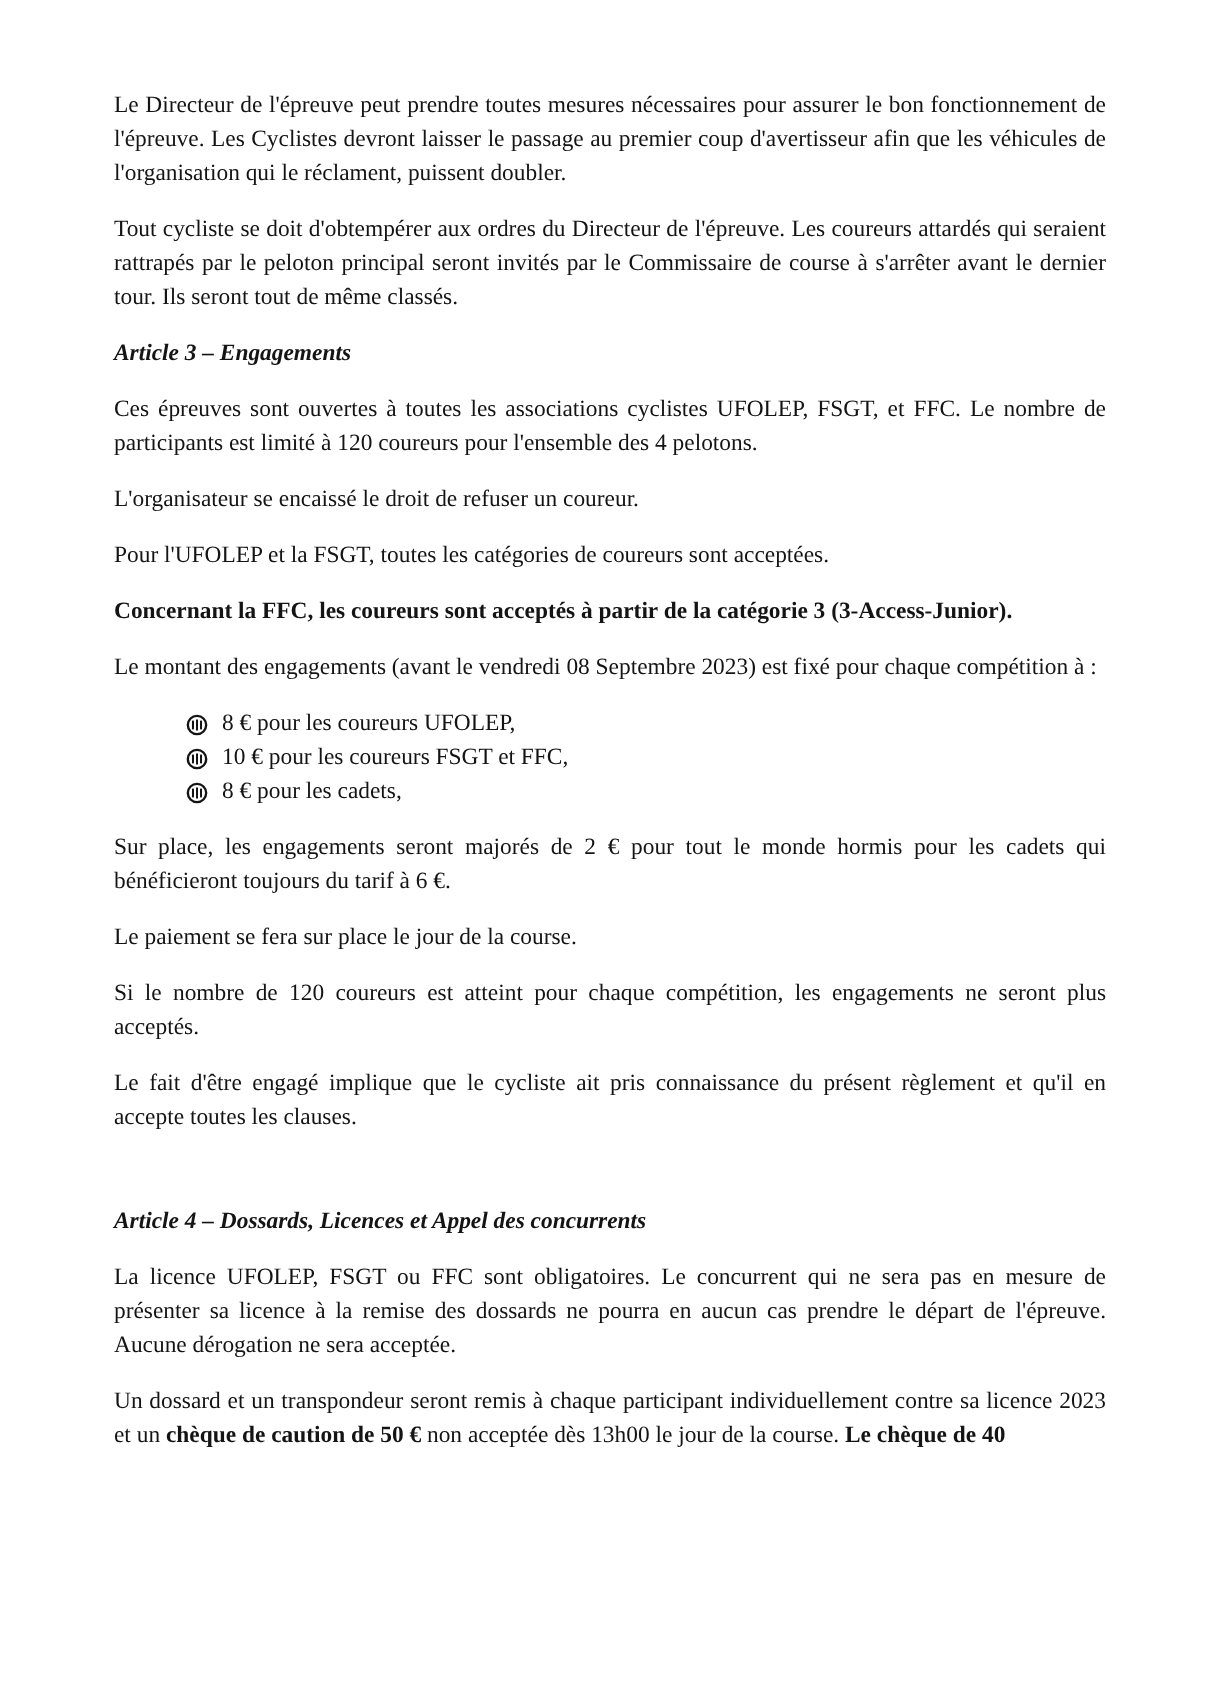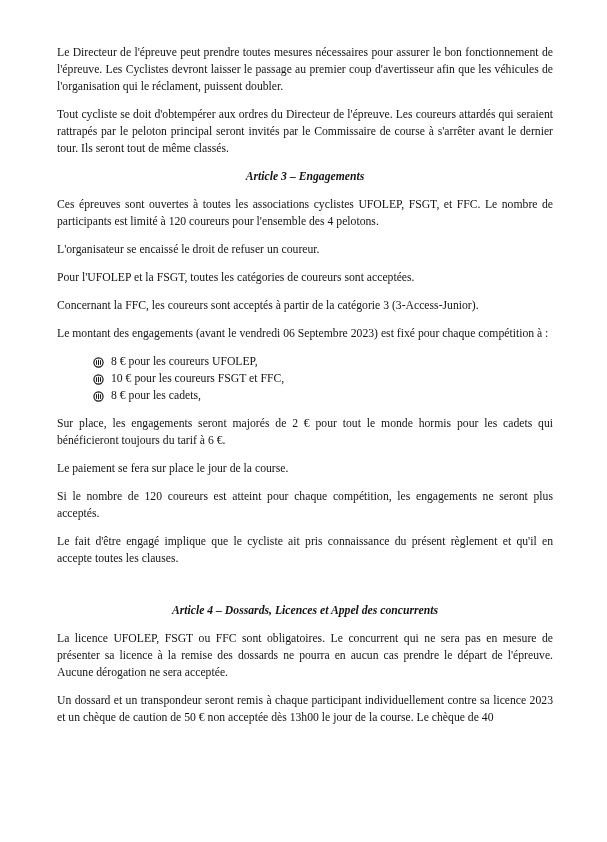--- a/index.html
+++ b/index.html
@@ -17,21 +17,21 @@
     color: #141414;
     overflow: hidden;
   }
   .para {
     text-align: justify;
     margin: 0 0 11px 0;
   }
   .heading {
     font-style: italic;
     font-weight: bold;
-    text-align: center;
+    text-align: left;
     margin: 0 0 11px 0;
   }
   .bullet-list {
     list-style: none;
     margin: 0 0 11px 0;
     padding: 0 0 0 36px;
     text-align: center;
   }
   .bullet-list li {
     display: flex;
@@ -43,35 +43,35 @@
     width: 11px;
     height: 11px;
     margin-right: 7px;
     flex: 0 0 auto;
     align-self: center;
     position: relative;
     top: 0.5px;
   }
   .bullet-glyph svg { display: block; }
   .gap-block { height: 24px; }
-  b { font-weight: normal; }
+  b { font-weight: bold; }
 </style>
 </head>
 <body>
 
 <div class="page">
   <div id="doc-body">
       <div class="para"><span>Le Directeur de l'épreuve peut prendre toutes mesures nécessaires pour assurer le bon fonctionnement de l'épreuve. Les Cyclistes devront laisser le passage au premier coup d'avertisseur afin que les véhicules de l'organisation qui le réclament, puissent doubler.</span></div>
       <div class="para"><span>Tout cycliste se doit d'obtempérer aux ordres du Directeur de l'épreuve. Les coureurs attardés qui seraient rattrapés par le peloton principal seront invités par le Commissaire de course à s'arrêter avant le dernier tour. Ils seront tout de même classés.</span></div>
       <div class="heading"><span>Article 3 – Engagements</span></div>
       <div class="para"><span>Ces épreuves sont ouvertes à toutes les associations cyclistes UFOLEP, FSGT, et FFC. Le nombre de participants est limité à 120 coureurs pour l'ensemble des 4 pelotons.</span></div>
       <div class="para"><span>L'organisateur se encaissé le droit de refuser un coureur.</span></div>
       <div class="para"><span>Pour l'UFOLEP et la FSGT, toutes les catégories de coureurs sont acceptées.</span></div>
       <div class="para"><b>Concernant la FFC, les coureurs sont acceptés à partir de la catégorie 3 (3-Access-Junior).</b></div>
-      <div class="para"><span>Le montant des engagements (avant le vendredi 06 Septembre 2023) est fixé pour chaque compétition à :</span></div>
+      <div class="para"><span>Le montant des engagements (avant le vendredi 08 Septembre 2023) est fixé pour chaque compétition à :</span></div>
       <ul class="bullet-list">
         <li>
           <span class="bullet-glyph">
             <svg width="11" height="11" viewBox="0 0 12 12">
               <circle cx="6" cy="6" r="5" fill="none" stroke="#141414" stroke-width="1.3"></circle>
               <line x1="3.8" x2="3.8" y1="3.6" y2="8.4" stroke="#141414" stroke-width="1.1"></line>
               <line x1="6" x2="6" y1="3" y2="9" stroke="#141414" stroke-width="1.1"></line>
               <line x1="8.2" x2="8.2" y1="3.6" y2="8.4" stroke="#141414" stroke-width="1.1"></line>
             </svg>
           </span>

